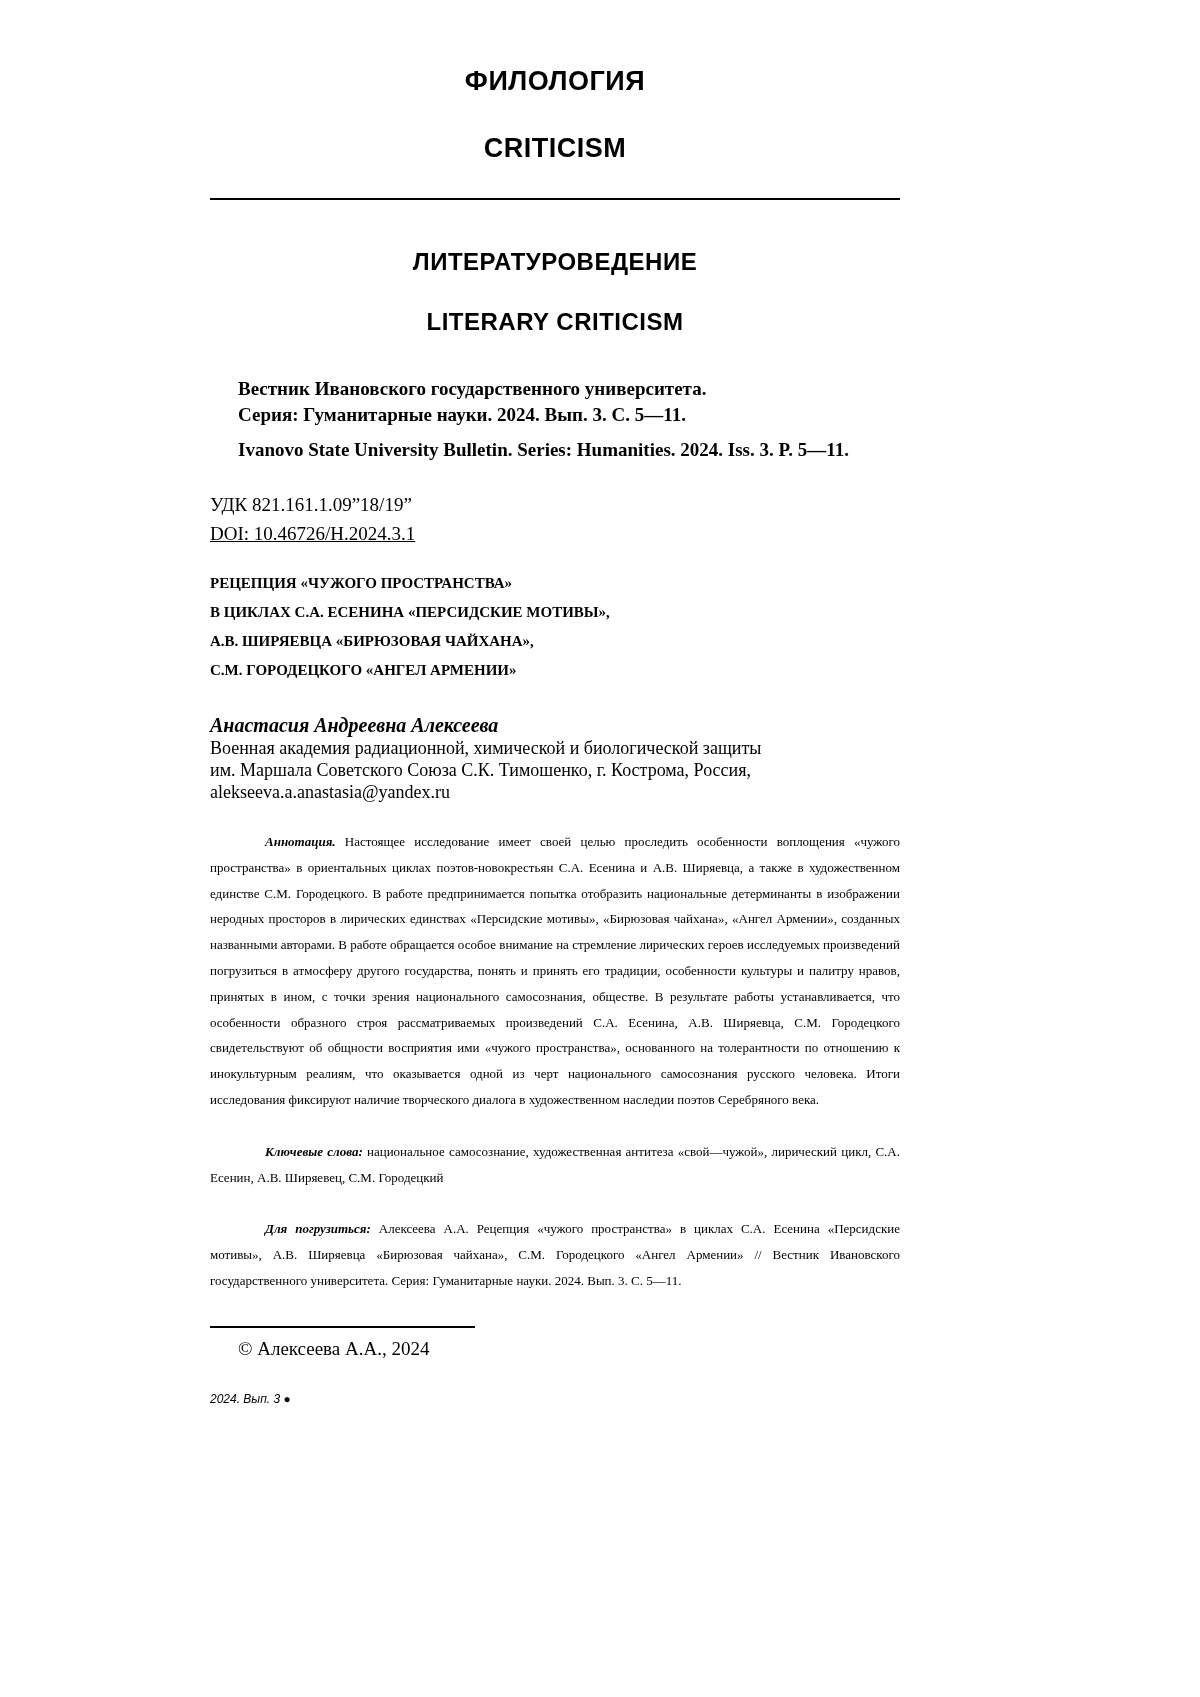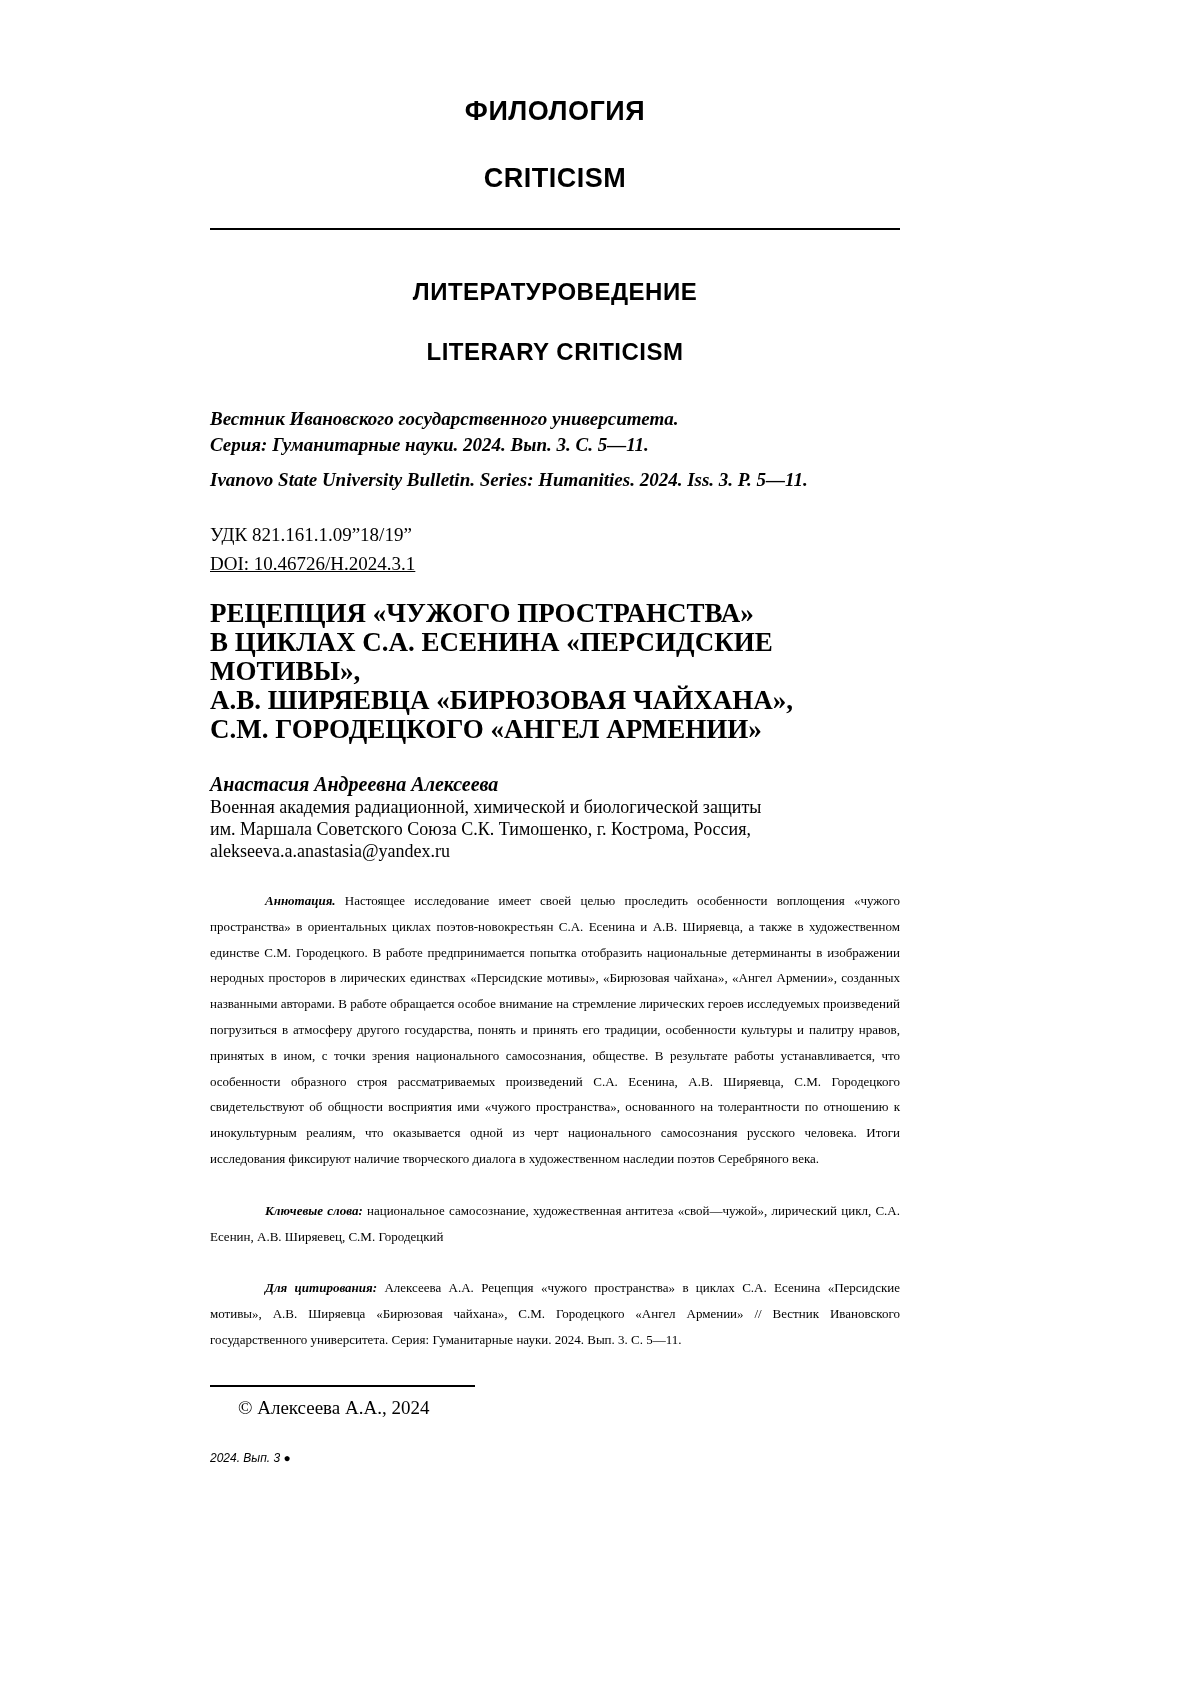--- a/index.html
+++ b/index.html
@@ -6,58 +6,58 @@
   html, body { background: #ffffff; }
   body {
     width: 1200px;
     height: 1697px;
     font-family: "Liberation Serif", serif;
     color: #000000;
     position: relative;
     overflow: hidden;
   }
   .page {
-    padding: 96px 300px 0 210px; 
+    padding: 66px 300px 0 210px; 
   }
   
   .section-h {
     font-family: "Liberation Sans", sans-serif;
     font-weight: bold;
     text-align: center;
     letter-spacing: 0.5px;
   }
   .section-ru { font-size: 27px; margin-bottom: 36px; }
   .section-en { font-size: 27px; margin-bottom: 34px; }
   .header-rule {
     border: none;
     border-top: 2px solid #000;
     margin: 0 0 48px 0;
   }
   .subsection-ru { font-size: 24px; margin-bottom: 32px; }
   .subsection-en { font-size: 24px; margin-bottom: 40px; }
   
   .journal-info {
     font-weight: bold;
-    font-style: italic;
     font-size: 19px;
     line-height: 26px;
+    margin-left: 28px;
   }
   .journal-info .jline-en { margin-top: 9px; }
   
   .meta-block {
     margin-top: 32px;
     font-size: 19px;
   }
   .meta-block .meta-line { margin-bottom: 10px; line-height: 19px; }
   .meta-block .meta-line:last-child { margin-bottom: 0; text-decoration: underline; }
   
   .article-title {
     margin-top: 26px;
     font-weight: bold;
-    font-size: 27px;
+    font-size: 15px;
     line-height: 29px;
   }
   
   .author-name {
     margin-top: 28px;
     font-weight: bold;
     font-style: italic;
     font-size: 20px;
     line-height: 24px;
   }
@@ -141,21 +141,21 @@
     <span class="label-bi">Аннотация.</span>
     <span>Настоящее исследование имеет своей целью проследить особенности воплощения «чужого пространства» в ориентальных циклах поэтов-новокрестьян С.А. Есенина и А.В. Ширяевца, а также в художественном единстве С.М. Городецкого. В работе предпринимается попытка отобразить национальные детерминанты в изображении неродных просторов в лирических единствах «Персидские мотивы», «Бирюзовая чайхана», «Ангел Армении», созданных названными авторами. В работе обращается особое внимание на стремление лирических героев исследуемых произведений погрузиться в атмосферу другого государства, понять и принять его традиции, особенности культуры и палитру нравов, принятых в ином, с точки зрения национального самосознания, обществе. В результате работы устанавливается, что особенности образного строя рассматриваемых произведений С.А. Есенина, А.В. Ширяевца, С.М. Городецкого свидетельствуют об общности восприятия ими «чужого пространства», основанного на толерантности по отношению к инокультурным реалиям, что оказывается одной из черт национального самосознания русского человека. Итоги исследования фиксируют наличие творческого диалога в художественном наследии поэтов Серебряного века.</span>
   </p>
 
   <p class="para">
     <span class="label-bi">Ключевые слова:</span>
     <span>национальное самосознание, художественная антитеза «свой—чужой», лирический цикл, С.А. Есенин, А.В. Ширяевец, С.М. Городецкий</span>
   </p>
 
   <p class="para">
-    <span class="label-bi">Для цитирования:</span>
+    <span class="label-bi">Для погрузиться:</span>
     <span>Алексеева А.А. Рецепция «чужого пространства» в циклах С.А. Есенина «Персидские мотивы», А.В. Ширяевца «Бирюзовая чайхана», С.М. Городецкого «Ангел Армении» // Вестник Ивановского государственного университета. Серия: Гуманитарные науки. 2024. Вып. 3. С. 5—11.</span>
   </p>
 
   <hr class="footnote-rule">
 
   <div class="copyright">© Алексеева А.А., 2024</div>
 
   <div class="page-footer">2024. Вып. 3 ●</div>
 
 </div>

